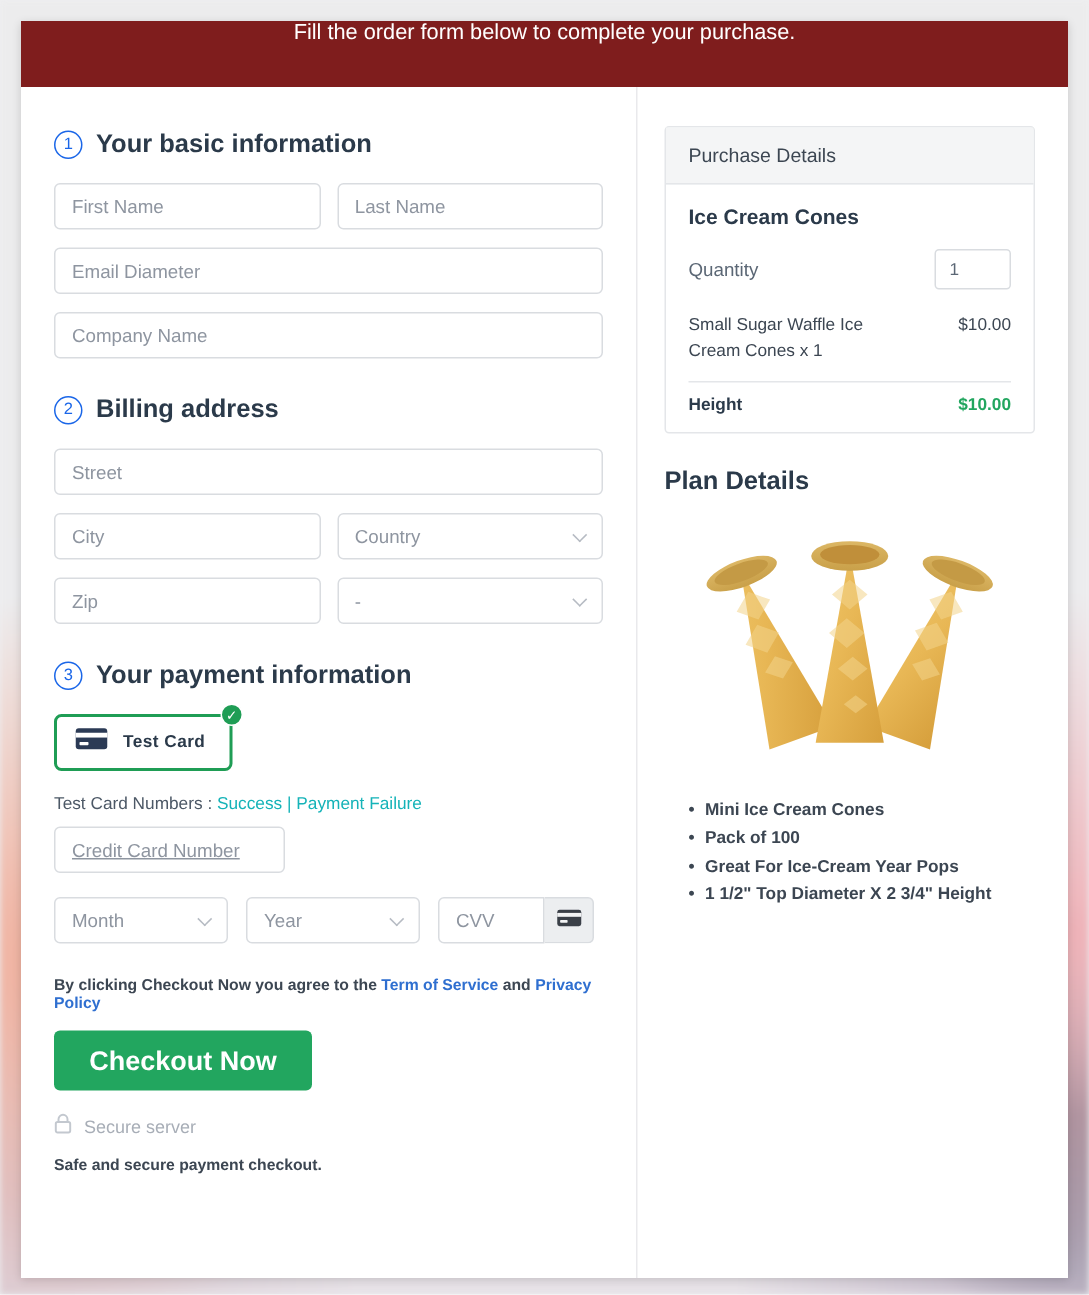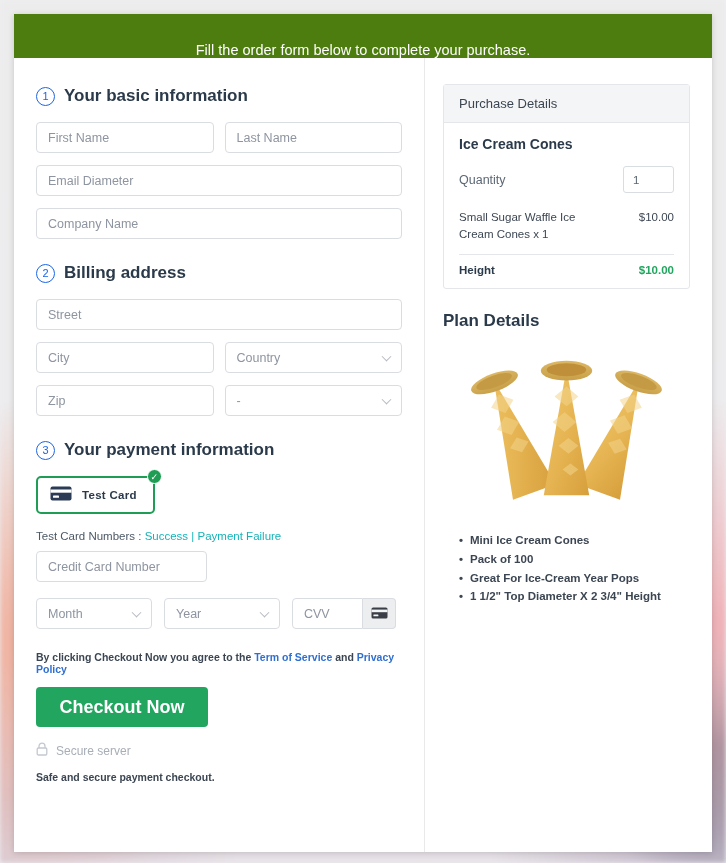--- a/index.html
+++ b/index.html
@@ -32,24 +32,24 @@
   .card {
     position: relative;
     width: 698px;
     height: 838px;
     background: #ffffff;
     box-shadow: 0 1px 6px rgba(0,0,0,0.16);
     overflow: hidden;
   }
   .banner {
     height: 44px;
-    background: #4d7c0f;
+    background: #7f1d1d;
     color: #ffffff;
     display: flex;
-    align-items: flex-end;
+    align-items: flex-start;
     justify-content: center;
     font-size: 14.5px;
   }
   .columns {
     display: flex;
     height: 794px;
   }
   .col-left {
     width: 411px;
     border-right: 1px solid #e9e9ec;
@@ -117,21 +117,21 @@
   .badge {
     position: absolute; top: -7px; right: -7px;
     width: 15px; height: 15px; border-radius: 50%;
     background: #1f9d55; color: #fff;
     font-size: 9px; line-height: 15px; text-align: center;
     border: 1.5px solid #fff;
   }
   .testnums { font-size: 11.5px; color: #4c5866; margin-bottom: 9px; }
   .testnums a { color: #15b3b8; text-decoration: none; }
   .sep { color: #15b3b8; }
-  .ccnum { width: 171px; }
+  .ccnum { width: 154px; text-decoration: underline; }
   .trio { display: flex; gap: 12px; margin: 16px 0 0 0; }
   .trio .fld { width: 116px; }
   .cvvbox { display: flex; width: 104px; }
   .cvvbox .fld { border-radius: 4px 0 0 4px; width: 71px; }
   .cvv-btn {
     width: 33px; border: 1px solid #d9dce0; border-left: none;
     border-radius: 0 4px 4px 0; background: #eceef0;
     display: flex; align-items: center; justify-content: center;
   }
   .terms { font-size: 10.5px; color: #3c4652; font-weight: 700; margin: 22px 0 12px 0; }

